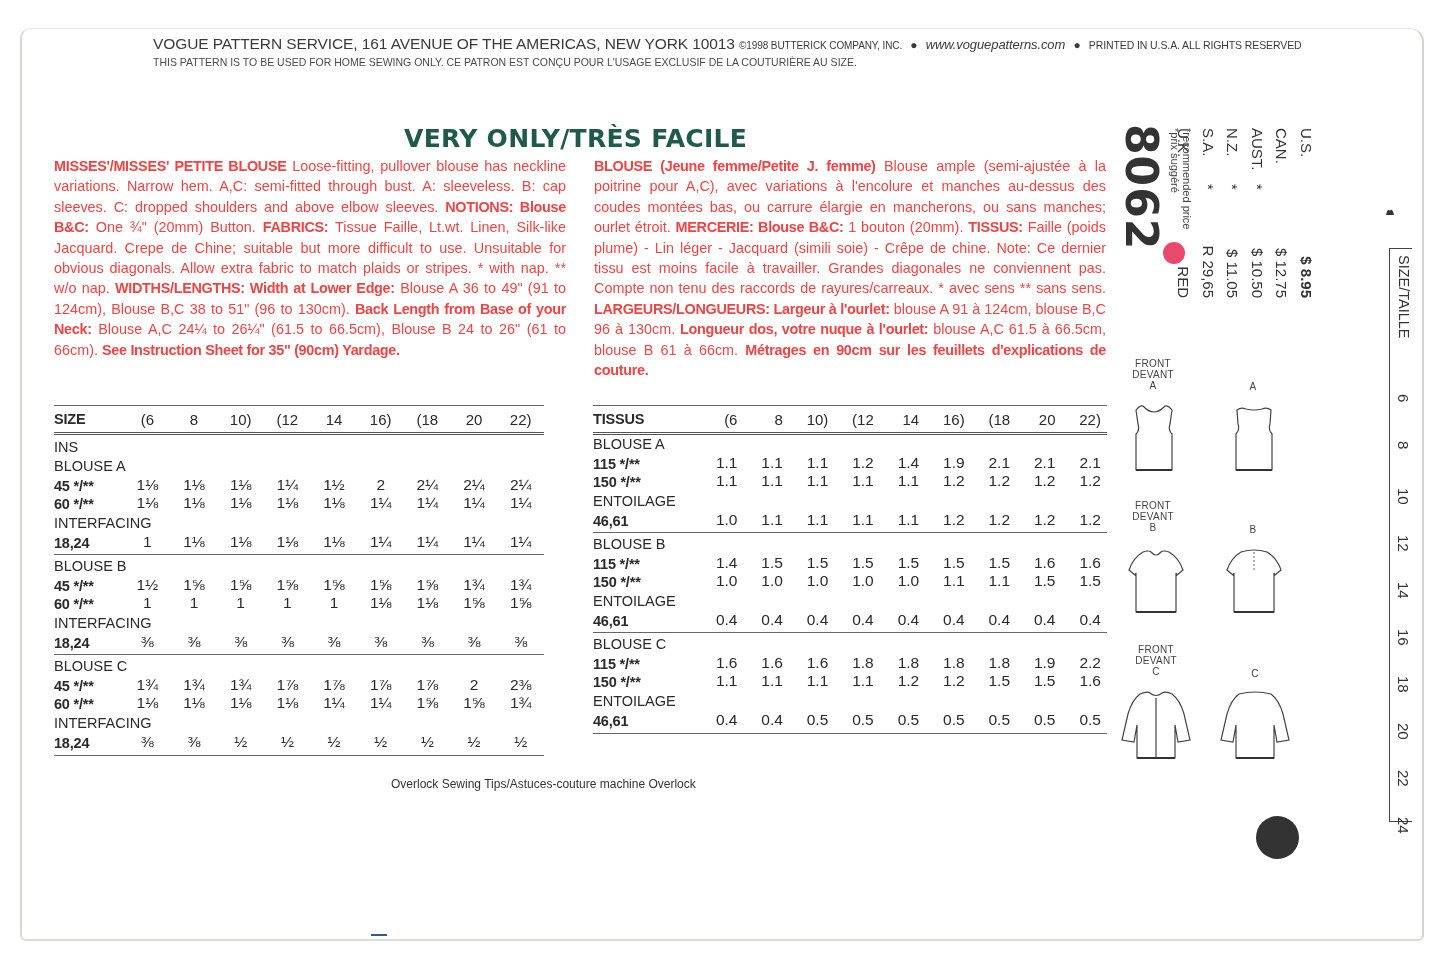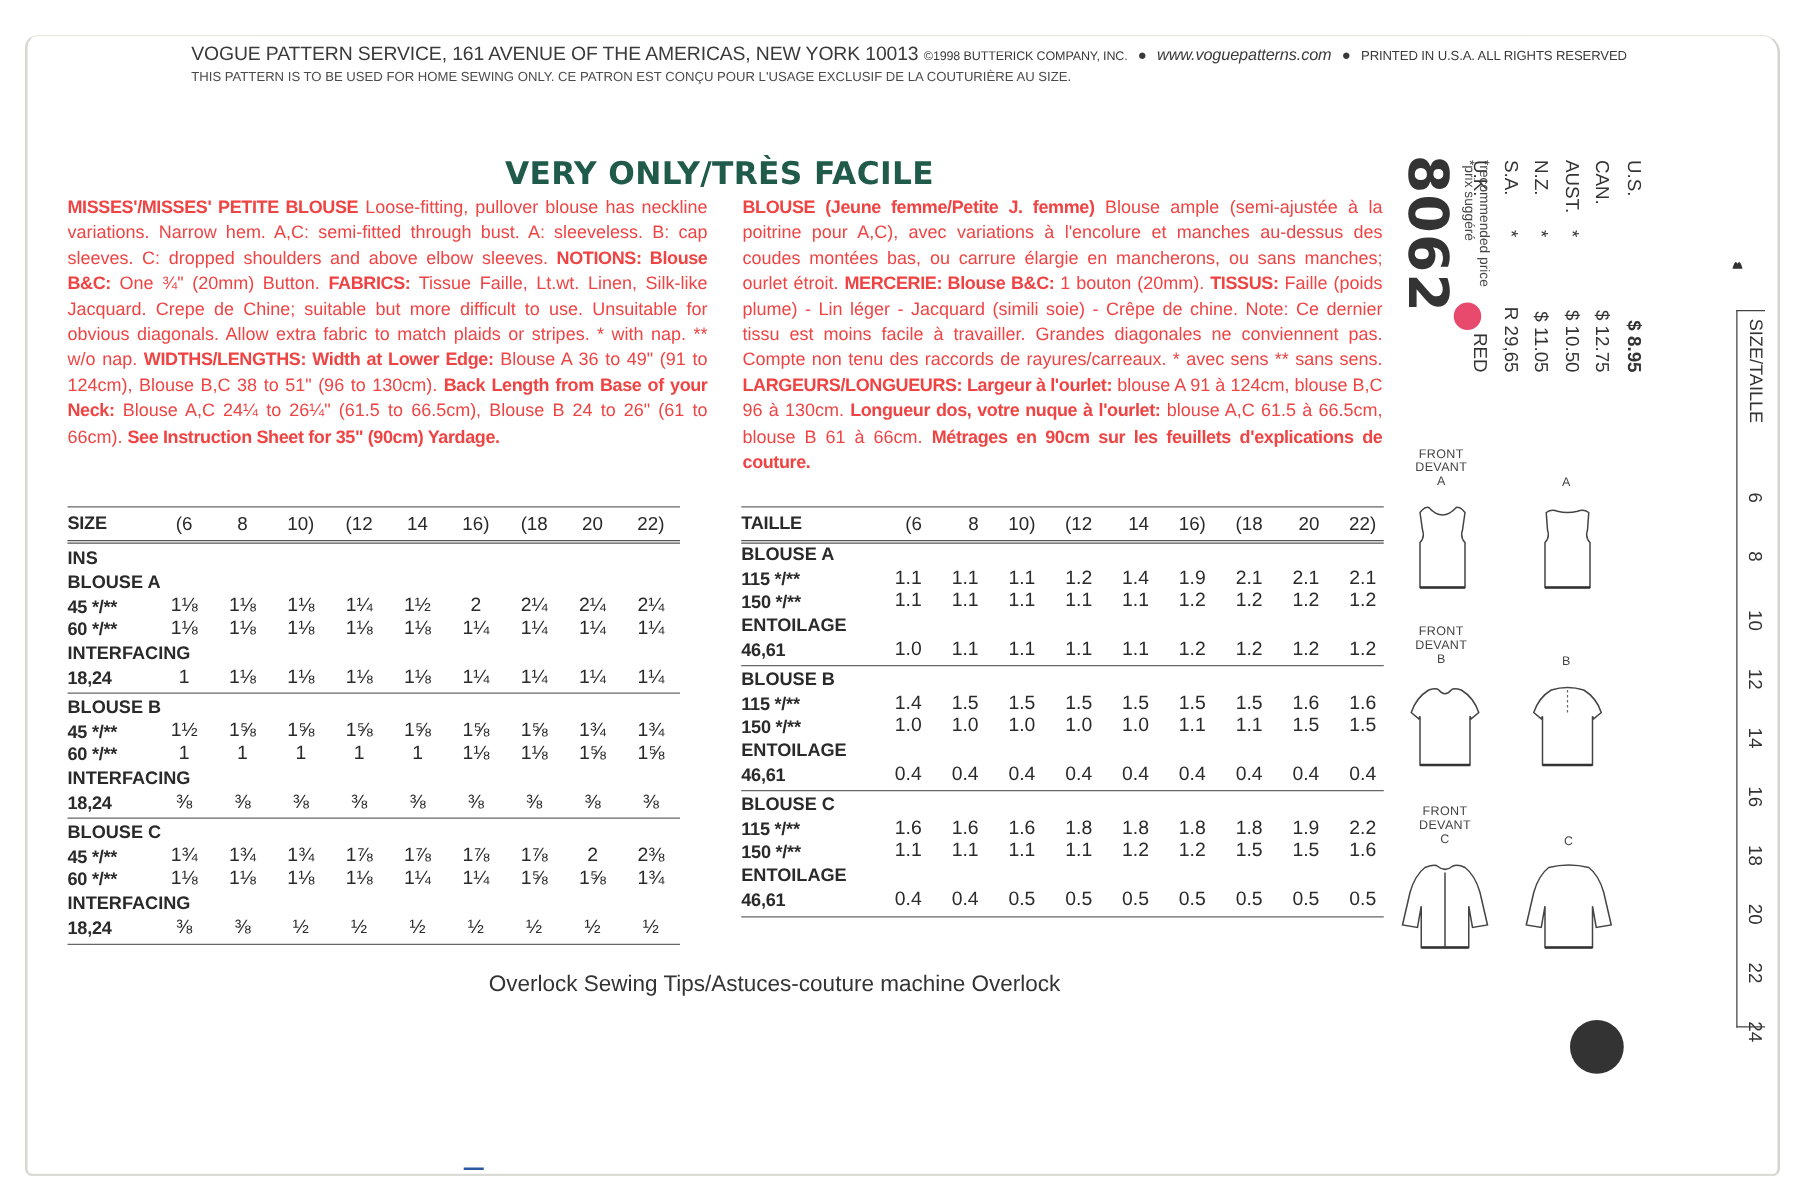--- a/index.html
+++ b/index.html
@@ -21,23 +21,23 @@
   .tbl.fr{left:593px;width:514px;}
   .rule2{border-top:3px double #555;height:0;}
   .rule1{border-top:1.5px solid #666;height:0;}
   .row{display:flex;align-items:flex-end;height:18px;font-size:15.5px;}
   .row .lbl{font-weight:bold;font-size:14.5px;letter-spacing:-0.2px;white-space:nowrap;}
   .en .row .lbl{width:70px;}
   .fr .row .lbl{width:105px;}
   .row .c{flex:1;text-align:center;white-space:nowrap;}
   .hdrrow{height:26px;align-items:center;font-size:15px;justify-content:center;}
   .hdrrow .c{font-size:15px;}
-  .sec{font-weight:bold;font-size:14.5px;height:19px;line-height:19px;}
+  .sec{font-weight:normal;font-size:14.5px;height:19px;line-height:19px;}
   .fr .row .c{text-align:right;padding-right:6px;}
-  .overlock{position:absolute;left:391px;top:777px;font-size:18px;color:#333;}
+  .overlock{position:absolute;left:391px;top:777px;font-size:12px;color:#333;}
   .rot{position:absolute;transform-origin:0 0;transform:rotate(90deg);white-space:nowrap;}
   .pnum{font-size:44px;font-weight:bold;color:#333;letter-spacing:1px;font-family:"DejaVu Sans",sans-serif;}
   .prow{font-size:15px;color:#333;}
   .pnote{font-size:11px;color:#444;}
   .reddot{position:absolute;left:1163px;top:242px;width:22px;height:22px;border-radius:50%;background:#e84a6e;}
   .sizebar{position:absolute;left:1389px;top:248px;width:22px;height:572px;border-left:1.5px solid #444;border-top:1.5px solid #444;border-bottom:1.5px solid #444;}
   .sizebar .hd{position:absolute;left:22px;top:6px;transform-origin:0 0;transform:rotate(90deg);font-size:14.5px;color:#333;white-space:nowrap;}
   .sizebar .n{position:absolute;left:22px;transform-origin:0 0;transform:rotate(90deg);font-size:15px;color:#333;}
   .tick{position:absolute;left:1385px;top:205px;width:10px;height:12px;}
   .blackdot{position:absolute;left:1256px;top:816px;width:43px;height:43px;border-radius:50%;background:#333;}
@@ -201,21 +201,21 @@
       <span class="c">½</span>
       <span class="c">½</span>
       <span class="c">½</span>
     </div>
     <div class="rule1" style="margin-top:4px"></div>
   </div>
 
 <div class="tbl fr" id="tbl-fr">
     <div class="rule1"></div>
     <div class="row hdrrow">
-      <span class="lbl">TAILLE</span>
+      <span class="lbl">TISSUS</span>
       <span class="c">(6</span>
       <span class="c">8</span>
       <span class="c">10)</span>
       <span class="c">(12</span>
       <span class="c">14</span>
       <span class="c">16)</span>
       <span class="c">(18</span>
       <span class="c">20</span>
       <span class="c">22)</span>
     </div>

